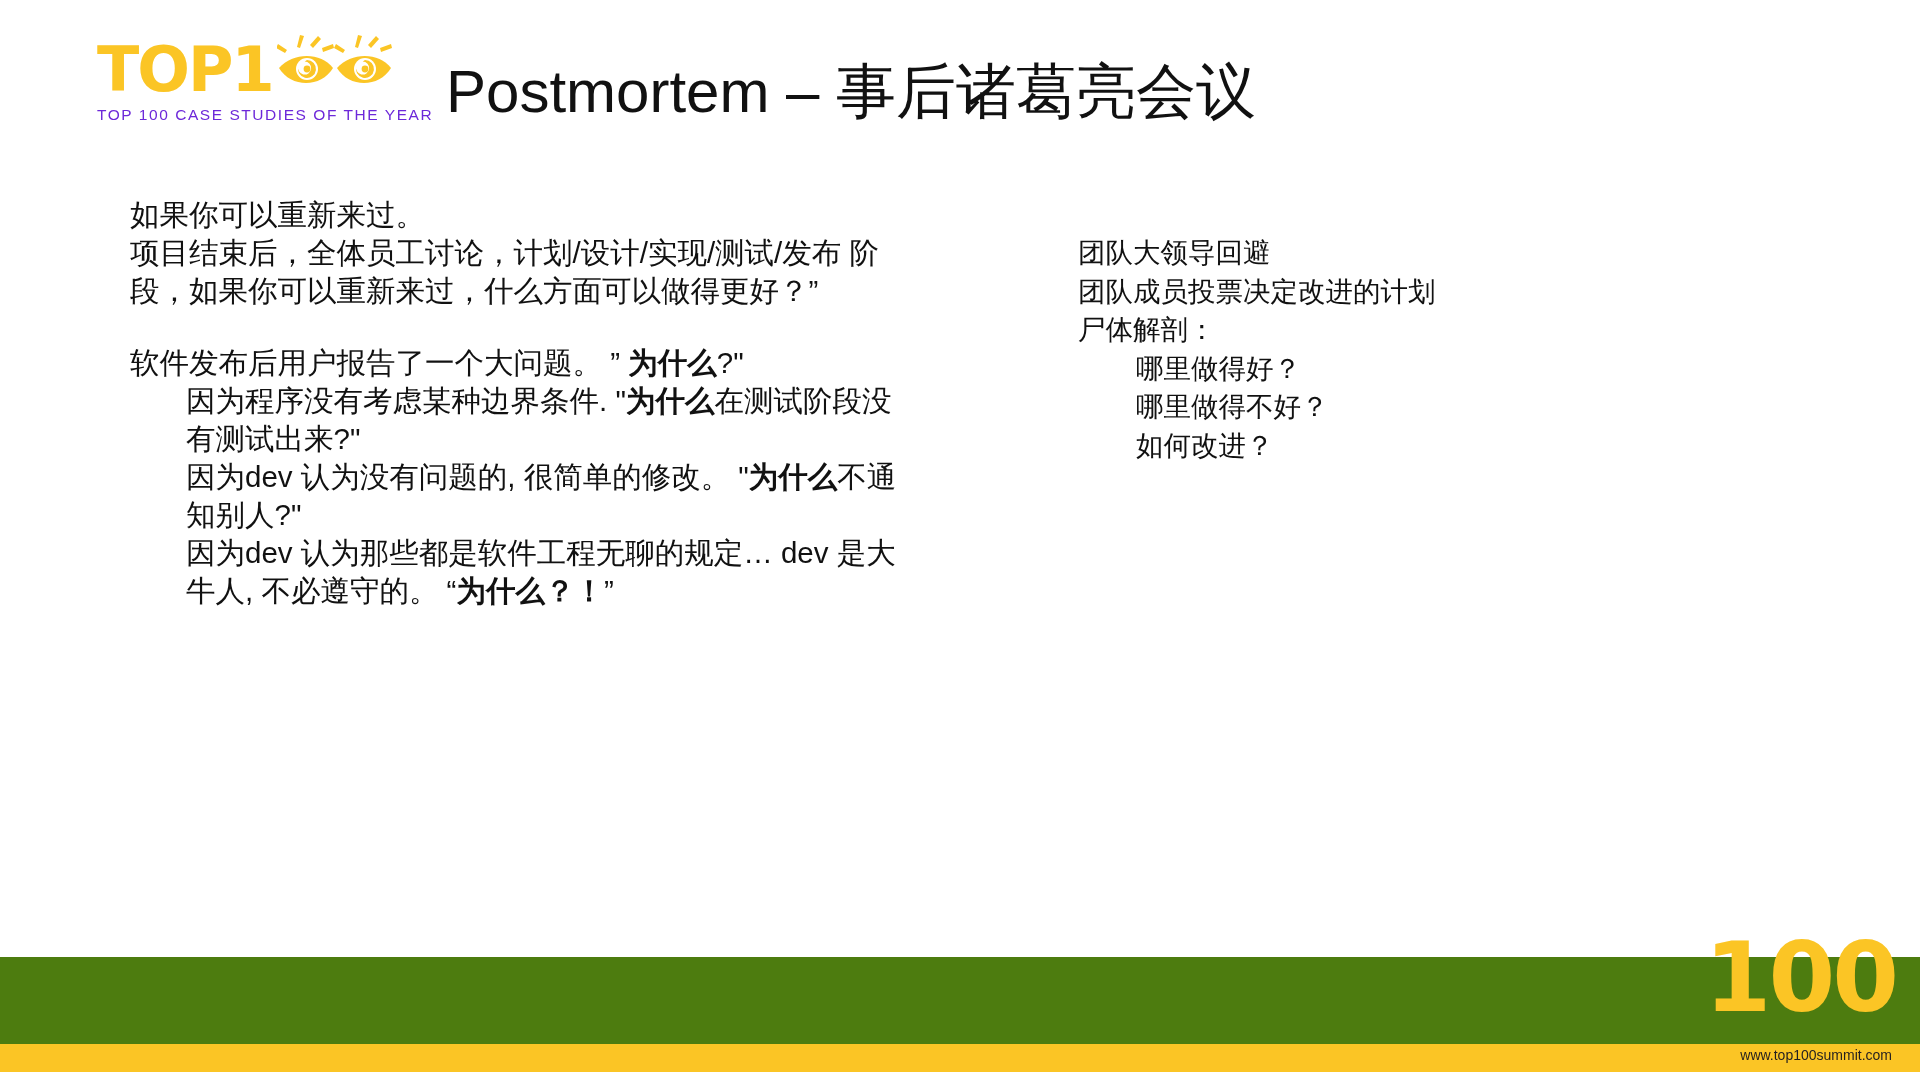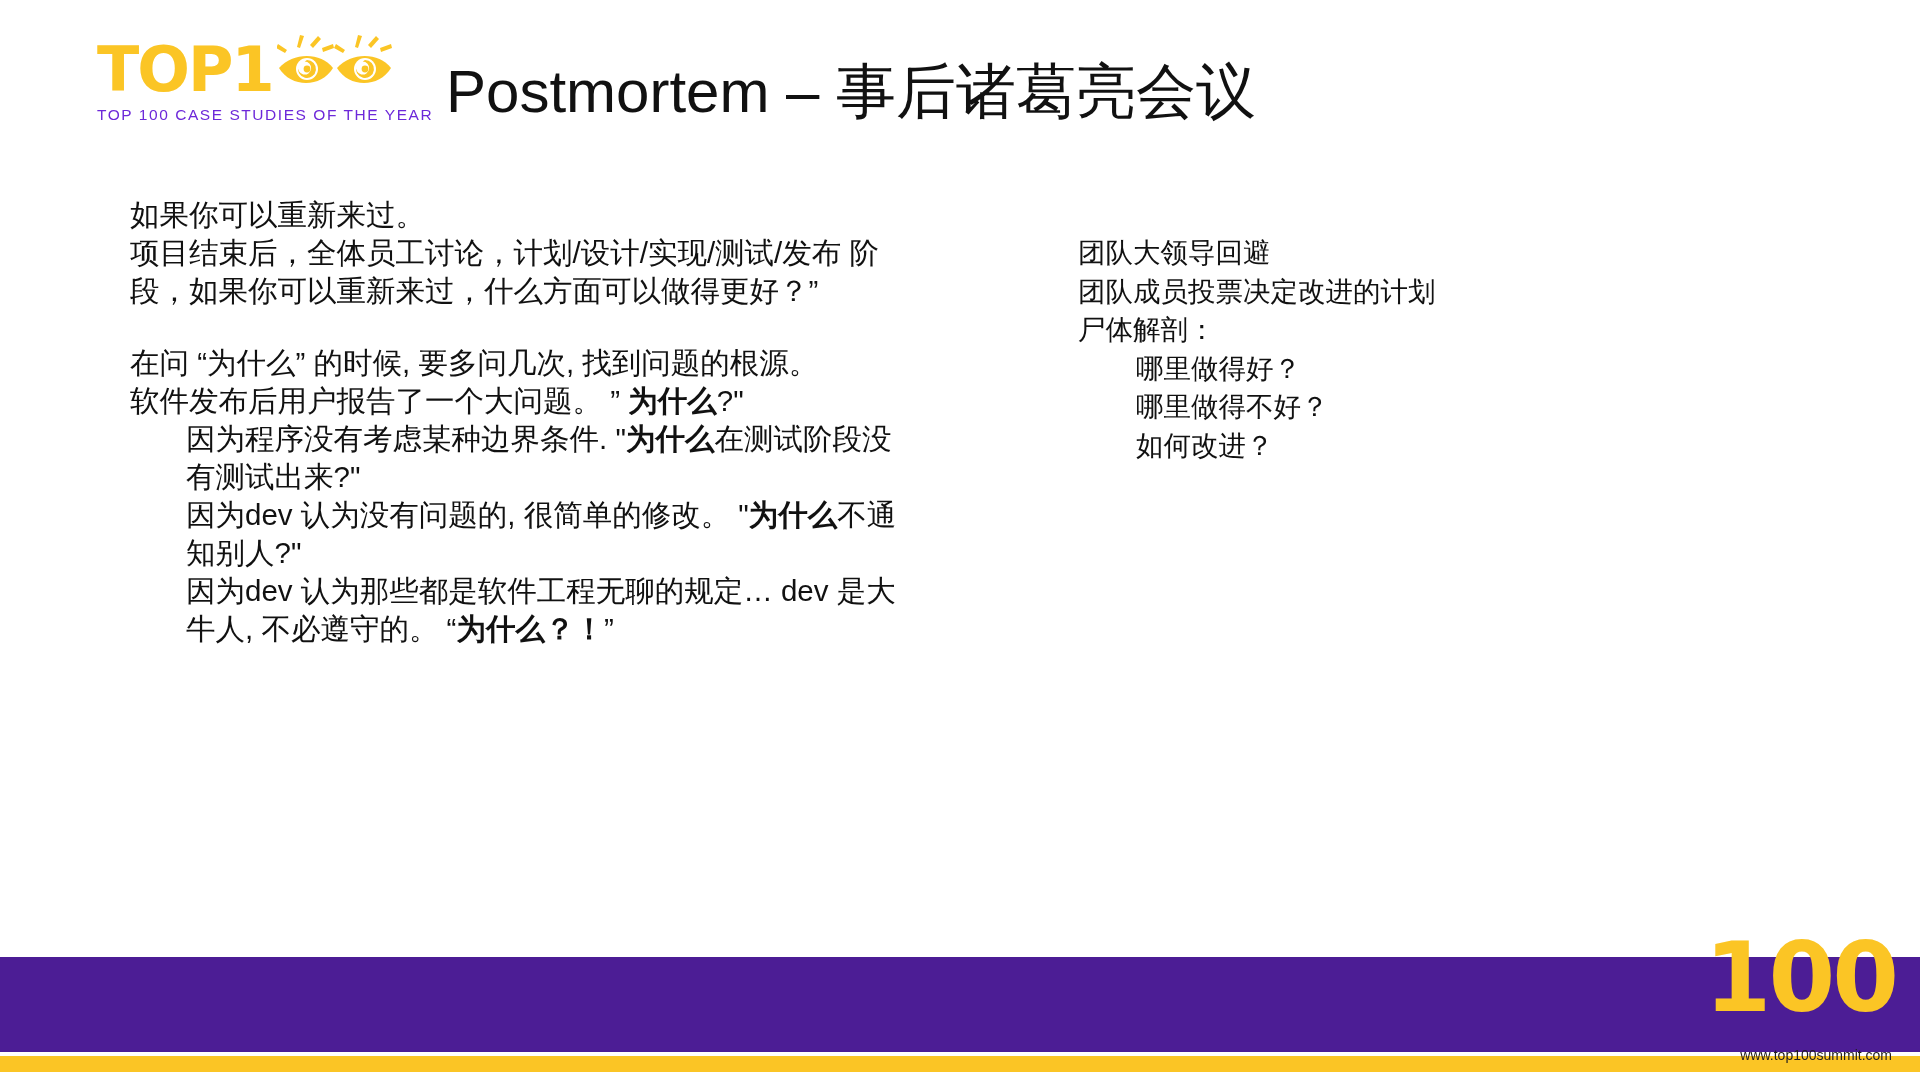--- a/index.html
+++ b/index.html
@@ -109,28 +109,28 @@
     margin-top: 42px;
   }
 
   
   .footer-bar {
     position: absolute;
     left: 0;
     right: 0;
     bottom: 28px;
     height: 95px;
-    background: #4c1d95;
+    background: #4d7c0f;
   }
   .footer-stripe {
     position: absolute;
     left: 0;
     right: 0;
     bottom: 8px;
-    height: 16px;
+    height: 28px;
     background: #FBC525;
   }
   .footer-base {
     position: absolute;
     left: 0;
     right: 0;
     bottom: 0;
     height: 8px;
     background: #ffffff;
   }
@@ -199,21 +199,20 @@
   <div class="slide-title">Postmortem – 事后诸葛亮会议</div>
 
   <div class="col-left">
 
     <div class="para">
       <div class="line">如果你可以重新来过。</div>
       <div class="line">项目结束后，全体员工讨论，计划/设计/实现/测试/发布 阶段，如果你可以重新来过，什么方面可以做得更好？”</div>
     </div>
 
     <div class="para gap">
-      <div class="line">在问 “为什么” 的时候, 要多问几次, 找到问题的根源。</div>
 
       <div class="line">
         <span>软件发布后用户报告了一个大问题。 ” </span><b>为什么</b><span>?"</span>
       </div>
 
       <div class="line hang">
         <span>因为程序没有考虑某种边界条件. "</span><b>为什么</b><span>在测试阶段没有测试出来?"</span>
       </div>
 
 

